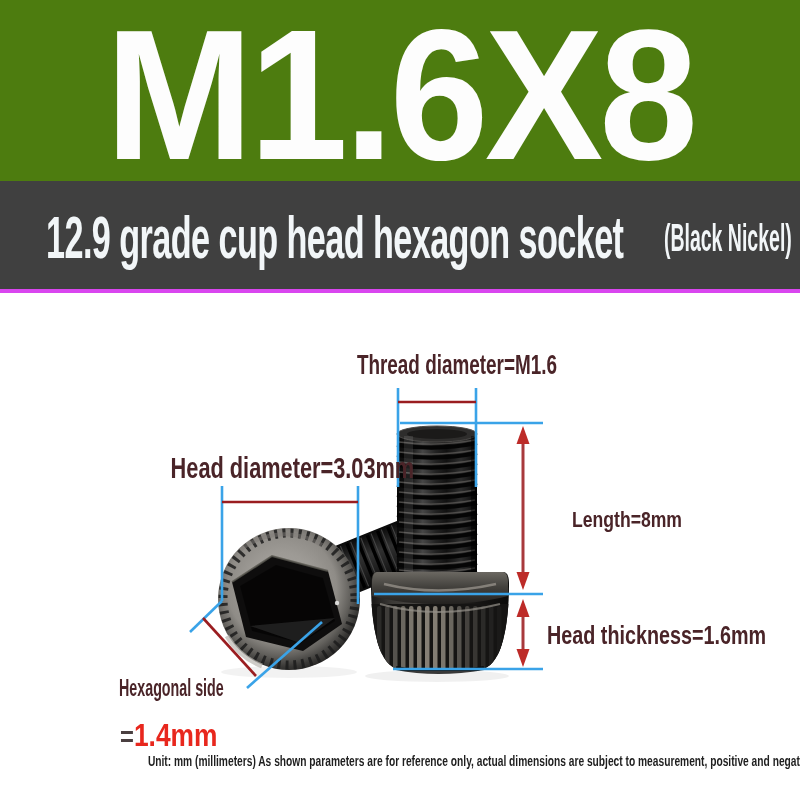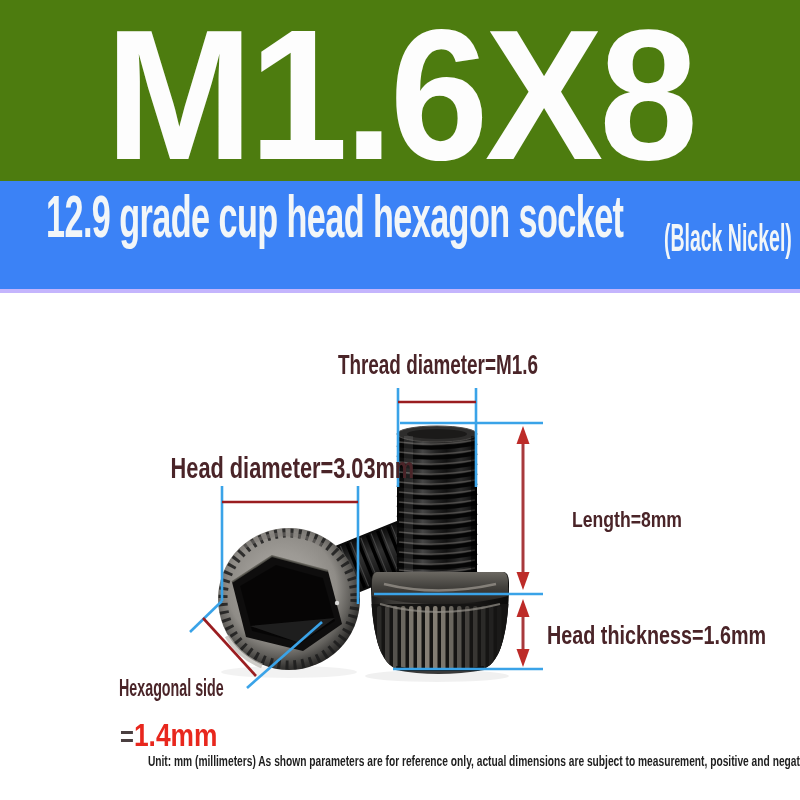--- a/index.html
+++ b/index.html
@@ -13,40 +13,40 @@
     position:absolute;left:0;top:0;width:800px;height:181px;
     background:#4d7c0f;display:flex;align-items:center;justify-content:center;
   }
   .banner-top .model{
     font-size:185px;font-weight:700;color:#fdfdfd;line-height:1;
     display:inline-block;transform:scaleX(.96);transform-origin:center;
     letter-spacing:-4px;padding-top:10px;white-space:nowrap;
   }
   .banner-sub{
     position:absolute;left:0;top:181px;width:800px;height:108px;
-    background:#3b82f6;border-bottom:4px solid #c4b5fd;
-    display:flex;
+    background:#404040;border-bottom:4px solid #d946ef;
+    display:flex;align-items:center;
   }
   .banner-sub .sub-title{
     margin-left:46px;font-size:60px;font-weight:700;color:#f2f6f8;line-height:1;
     display:inline-block;transform:scaleX(.57);transform-origin:left center;
     letter-spacing:-1px;white-space:nowrap;padding-top:6px;
   }
   .banner-sub .finish{
     position:absolute;right:8px;top:50%;transform:translateY(-50%) scaleX(.5);
     transform-origin:right center;
     font-size:39px;font-weight:700;color:#f2f6f8;line-height:1;white-space:nowrap;padding-top:4px;
   }
   
   .diagram-svg{position:absolute;left:0;top:0;width:800px;height:800px;}
   .lbl{position:absolute;font-weight:700;color:#4a2428;line-height:1;white-space:nowrap;z-index:5;}
   .cond{display:inline-block;transform-origin:left center;}
   .ctr{text-align:center;}
   .ctr .cond{transform-origin:center center;}
-  .lbl-thread{left:288px;top:352px;width:300px;font-size:27px;}
+  .lbl-thread{left:307px;top:352px;width:300px;font-size:27px;}
   .lbl-thread .cond{transform:scaleX(.70);}
   .lbl-headdia{left:130px;top:454px;width:300px;font-size:29px;text-align:right;}
   .lbl-headdia .cond{transform:scaleX(.75);}
   .lbl-length{left:572px;top:509px;font-size:22px;text-decoration:underline;}
   .lbl-length .cond{transform:scaleX(.80);}
   .lbl-headthk{left:547px;top:622px;font-size:26px;}
   .lbl-headthk .cond{transform:scaleX(.76);}
   .lbl-hexside{left:71px;top:661px;width:200px;font-size:23px;margin-top:16px;}
   .lbl-hexside .cond{transform:scaleX(.62);}
   .lbl-hexval{left:120px;top:720px;font-size:30px;}

